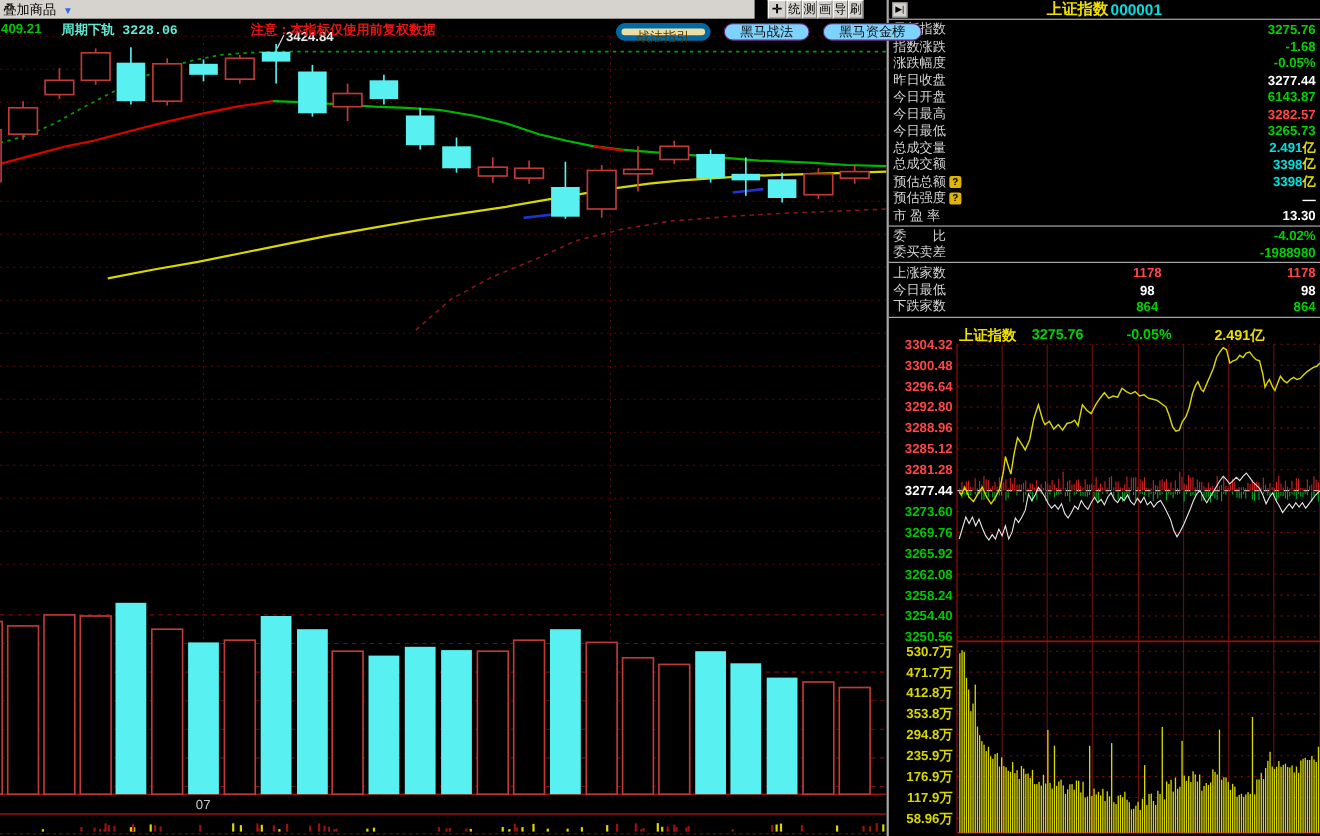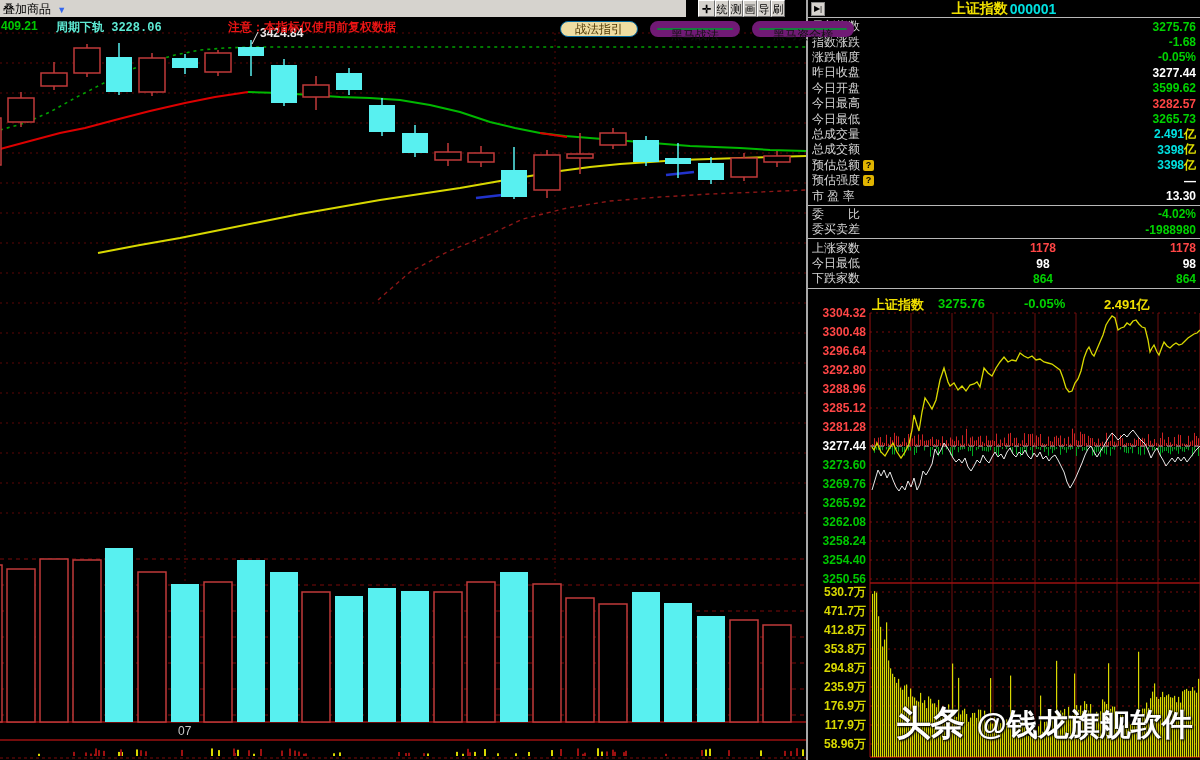--- a/index.html
+++ b/index.html
@@ -28,22 +28,22 @@
   .tbtn.pan { width:17px; font-weight:bold; }
   #indicator-row { position:absolute; left:0; top:19px; z-index:3; font-size:12px; font-weight:bold; white-space:nowrap; pointer-events:none; }
   #ind-val   { position:absolute; left:1px;  top:0; color:#00c800; }
   #ind-band  { position:absolute; left:56px; top:0; color:#5eead4;font-family:Liberation Mono, monospace; }
   #ind-note  { position:absolute; left:228px;top:0; color:#e81414; }
   #pills { position:absolute; left:560px; top:21px; z-index:3; display:flex; gap:12px; }
   .pill {
     height:16px; line-height:14px; padding:0 14px; border-radius:8px;
     font-size:12px; cursor:pointer; white-space:nowrap;
   }
-  .pill.active { background:#eedda2; border:1px solid #0369a1; color:#503a06; }
-  .pill.default{ background:#15803d; border:7px solid #701a75; color:#121212; }
+  .pill.active { background:#eedda2; border:5px solid #0369a1; color:#503a06; }
+  .pill.default{ background:#7dd3fc; border:1px solid #701a75; color:#121212; }
   
   #right-panel {
     position:absolute; left:806px; top:0; width:394px; height:760px;
     background:#000; border-left:2px solid #a8a8a8; z-index:2;
   }
   #rp-header {
     position:relative; height:18px; border-bottom:1px solid #b8b8b8;
     display:flex; align-items:center; justify-content:center;
   }
   #rp-collapse {
@@ -839,21 +839,21 @@
           <div class="qrow">
             <span class="lbl">涨跌幅度</span>
             <span class="val c-green">-0.05%</span>
           </div>
           <div class="qrow">
             <span class="lbl">昨日收盘</span>
             <span class="val c-white">3277.44</span>
           </div>
           <div class="qrow">
             <span class="lbl">今日开盘</span>
-            <span class="val c-green">3599.62</span>
+            <span class="val c-green">6143.87</span>
           </div>
           <div class="qrow">
             <span class="lbl">今日最高</span>
             <span class="val c-red">3282.57</span>
           </div>
           <div class="qrow">
             <span class="lbl">今日最低</span>
             <span class="val c-green">3265.73</span>
           </div>
           <div class="qrow">
@@ -911,19 +911,15 @@
         </div>
       </div>
 
     <div id="intraday-header">
       <span id="ih-name">上证指数</span>
       <span id="ih-price">3275.76</span>
       <span id="ih-chg">-0.05%</span>
       <span id="ih-amt">2.491亿</span>
     </div>
 
-    <div id="watermark">
-      <span id="wm-brand">头条</span>
-      <span id="wm-handle">@钱龙旗舰软件</span>
-    </div>
   </div>
 
 </div>
 
 </body></html>

